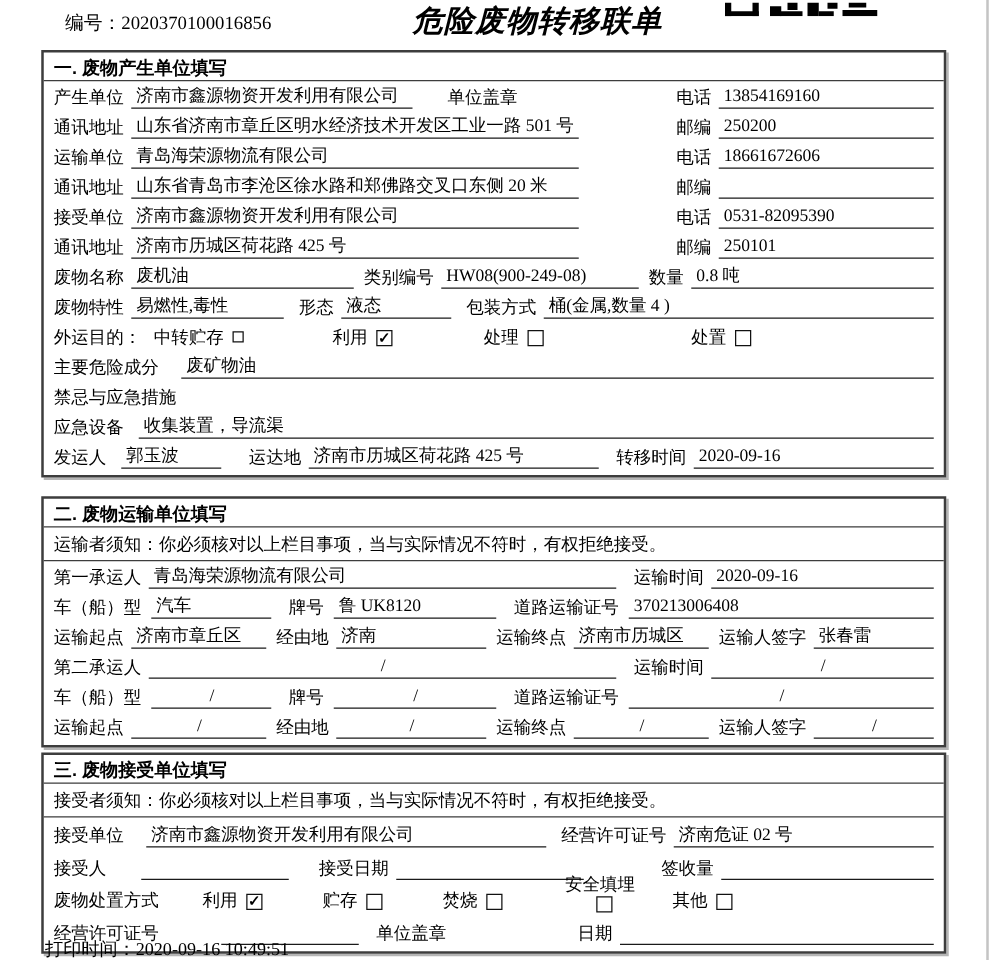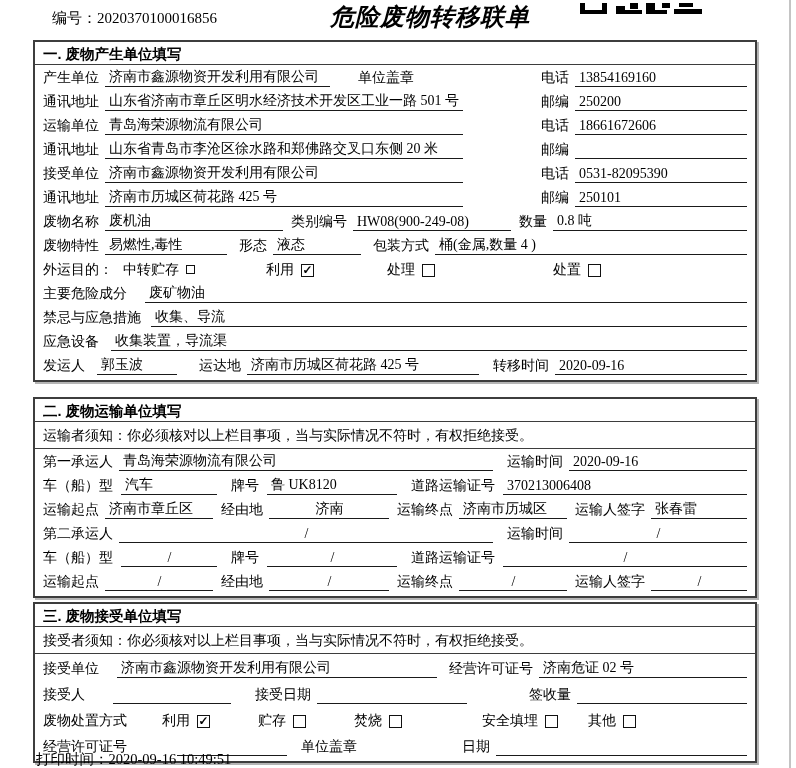--- a/index.html
+++ b/index.html
@@ -183,21 +183,20 @@
           </div>
           <div class="row">
             <span class="cell grow">
               <span class="lbl">主要危险成分</span>
               <span class="val grow" style="margin-left: 18px;">废矿物油</span>
             </span>
           </div>
           <div class="row">
             <span class="cell grow">
               <span class="lbl">禁忌与应急措施</span>
-              <span class="val grow" style="margin-left: 10px;">收集、导流</span>
             </span>
           </div>
           <div class="row">
             <span class="cell grow">
               <span class="lbl">应急设备</span>
               <span class="val grow" style="margin-left: 12px;">收集装置，导流渠</span>
             </span>
           </div>
           <div class="row">
             <span class="cell">
@@ -244,21 +243,21 @@
               <span class="val grow" style="margin-left: 8px;">370213006408</span>
             </span>
           </div>
           <div class="row">
             <span class="cell">
               <span class="lbl">运输起点</span>
               <span class="val" style="width: 108px;">济南市章丘区</span>
             </span>
             <span class="cell" style="margin-left: 8px;">
               <span class="lbl">经由地</span>
-              <span class="val" style="width: 120px; text-align: center;">济南</span>
+              <span class="val" style="width: 120px;">济南</span>
             </span>
             <span class="cell" style="margin-left: 8px;">
               <span class="lbl">运输终点</span>
               <span class="val" style="width: 108px;">济南市历城区</span>
             </span>
             <span class="cell grow" style="margin-left: 8px;">
               <span class="lbl">运输人签字</span>
               <span class="val grow">张春雷</span>
             </span>
           </div>
@@ -342,21 +341,21 @@
               <span class="cb">✓</span>
             </span>
             <span class="cbwrap" style="margin-left: 48px;">
               <span class="lbl">贮存</span>
               <span class="cb"></span>
             </span>
             <span class="cbwrap" style="margin-left: 48px;">
               <span class="lbl">焚烧</span>
               <span class="cb"></span>
             </span>
-            <span class="cbwrap" style="margin-left: 80px;">
+            <span class="cbwrap" style="margin-left: 50px; flex-direction: column;">
               <span class="lbl">安全填埋</span>
               <span class="cb"></span>
             </span>
             <span class="cbwrap" style="margin-left: 30px;">
               <span class="lbl">其他</span>
               <span class="cb"></span>
             </span>
           </div>
           <div class="row">
             <span class="cell">

